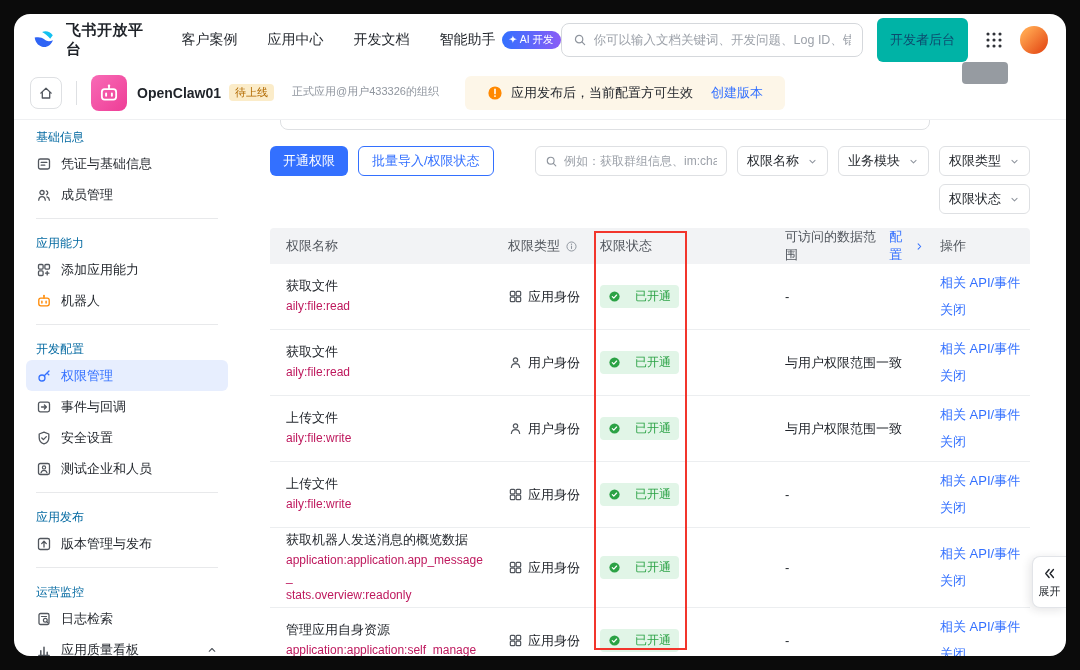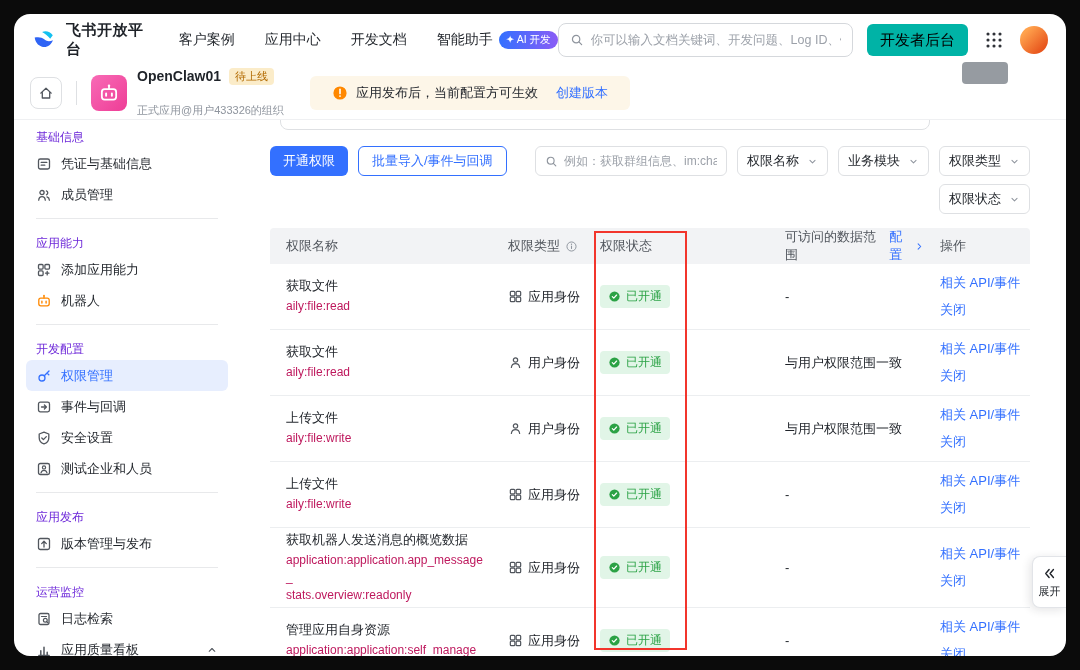--- a/index.html
+++ b/index.html
@@ -13,42 +13,42 @@
 .logo{display:flex;align-items:center;gap:8px;cursor:pointer}
 .logo .icon{width:26px;height:26px}
 .logo-text{font-size:15px;font-weight:bold;color:#1f2329;letter-spacing:.5px}
 .nav{display:flex;gap:30px;margin-left:34px}
 .nav-item{display:flex;align-items:center;gap:6px;font-size:14px;color:#1f2329;cursor:pointer;white-space:nowrap}
 .ai-badge{background:linear-gradient(90deg,#3370ff,#8a5cf6);color:#fff;font-size:10.5px;padding:2px 7px;border-radius:9px;white-space:nowrap}
 .tn-search{margin-left:auto;display:flex;align-items:center;gap:7px;width:330px;height:34px;border:1px solid #d5d8dc;border-radius:8px;padding:0 11px;background:#fff}
 .tn-search .icon{width:14px;height:14px;color:#8f959e}
 .tn-search input{border:none;outline:none;flex:1;font-size:12.5px;color:#1f2329;background:transparent}
 .tn-search input::placeholder{color:#9ca1a9}
-.console-btn{margin-left:14px;height:32px;padding:0 13px;background:#00b3a6;color:#000000;font-size:15px;border:none;border-radius:6px;cursor:pointer;white-space:nowrap}
+.console-btn{margin-left:14px;height:44px;padding:0 13px;background:#00b3a6;color:#0c4a6e;font-size:13px;border:none;border-radius:6px;cursor:pointer;white-space:nowrap}
 .grid-btn{margin-left:16px;width:20px;height:20px;color:#2f3238;cursor:pointer}
 .avatar{margin-left:16px;width:28px;height:28px;border-radius:50%;background:linear-gradient(135deg,#ffa24d 20%,#e8571e 80%);cursor:pointer;flex:none}
 .tooltip{position:absolute;top:48px;right:58px;width:46px;height:22px;background:#8b9097;opacity:.9;border-radius:4px;z-index:20}
 
 .appbar{display:flex;align-items:center;height:54px;padding:0 16px;border-bottom:1px solid #eff0f2;position:relative}
 .home-btn{width:32px;height:32px;border:1px solid #dee0e3;border-radius:8px;display:flex;align-items:center;justify-content:center;cursor:pointer}
 .vdiv{width:1px;height:24px;background:#dee0e3;margin:0 14px}
 .app-icon{width:36px;height:36px;border-radius:8px;background:linear-gradient(135deg,#f86bb6,#ee3d96);display:flex;align-items:center;justify-content:center;flex:none}
 .app-icon .icon{width:22px;height:22px;color:#fff}
-.app-meta{margin-left:10px;display:flex;flex-direction:column;gap:18px}
+.app-meta{margin-left:10px;display:flex;gap:18px}
 .app-name-row{display:flex;align-items:center;gap:8px}
 .app-name{font-size:14px;font-weight:bold;color:#1f2329}
 .status-tag{background:#fbecc9;color:#b26a00;font-size:11px;padding:1px 6px;border-radius:4px}
 .app-org{font-size:11px;color:#8f959e}
 .notice{margin-left:26px;display:flex;align-items:center;gap:8px;background:#fdf6e8;border-radius:6px;padding:8px 22px}
 .notice-text{font-size:13px;color:#1f2329}
 .notice-link{font-size:13px;color:#3370ff;margin-left:10px;cursor:pointer;text-decoration:none}
 
 .layout{display:flex;height:536px}
 .sidebar{width:226px;flex:none;padding:0 12px;overflow:hidden}
-.sb-title{height:28px;padding:9px 10px 0;font-size:12px;color:#6d28d9}
+.sb-title{height:28px;padding:9px 10px 0;font-size:12px;color:#0369a1}
 .sb-item{height:31px;display:flex;align-items:center;gap:9px;padding:0 10px;border-radius:6px;font-size:13px;color:#1f2329;cursor:pointer}
 .sb-item .icon{color:#51565d}
 .sb-item.active{background:#e7eefe;color:#3370ff}
 .sb-item.active .icon{color:#3370ff}
 .sb-label{flex:1;white-space:nowrap;overflow:hidden}
 .sb-chevron{width:12px;height:12px;color:#8f959e}
 .sb-divider{height:1px;background:#e8e9eb;margin:8px 10px 7px}
 
 .main{flex:1;position:relative;overflow:hidden}
 .partial-box{position:absolute;left:40px;top:-10px;width:650px;height:20px;border:1px solid #dee0e3;border-radius:8px;background:#fff}
@@ -74,21 +74,21 @@
 .col-type{flex:0 0 105px;padding-left:13px;display:flex;align-items:center;gap:5px}
 .col-status{flex:0 0 115px}
 .col-scope{flex:1;padding-left:70px;display:flex;gap:6px}
 .col-actions{flex:0 0 105px;padding-left:15px}
 .info-icon{width:13px;height:13px;color:#8f959e}
 .cfg-link{display:inline-flex;align-items:center;gap:1px;color:#3370ff;cursor:pointer;text-decoration:none}
 .cfg-link .icon{width:11px;height:11px;color:#3370ff}
 .perm-name{font-size:13px;color:#1f2329}
 .perm-code{font-size:12px;color:#be185d;margin-top:3px;max-width:200px;word-break:break-all;line-height:1.45}
 .type-cell .icon{width:15px;height:15px;color:#51565d}
-.badge{display:inline-flex;align-items:center;gap:5px;background:#e1f5e7;color:#2ba245;font-size:12px;padding:3px 8px;border-radius:4px}
+.badge{display:inline-flex;align-items:center;gap:14px;background:#e1f5e7;color:#2ba245;font-size:12px;padding:3px 8px;border-radius:4px}
 .badge .icon{width:13px;height:13px}
 .act-link{display:block;color:#3370ff;font-size:13px;cursor:pointer;text-decoration:none;white-space:nowrap}
 .act-link + .act-link{margin-top:9px}
 .annotation{position:absolute;left:354px;top:111px;width:93px;height:419px;border:2px solid #f2352c;z-index:5;pointer-events:none}
 
 .expand{position:absolute;right:0;top:542px;width:34px;height:52px;background:#fff;border:1px solid #e2e4e8;border-right:none;border-radius:8px 0 0 8px;box-shadow:-2px 2px 10px rgba(31,35,41,.12);display:flex;flex-direction:column;align-items:center;justify-content:center;gap:3px;cursor:pointer;z-index:10}
 .expand .icon{width:15px;height:15px;color:#1f2329}
 .expand-label{font-size:11px;color:#1f2329}
 </style>
 </head>
@@ -312,21 +312,21 @@
         </div>
       </aside>
 
     <main class="main">
       <div class="partial-box"></div>
 
       <div class="content">
         <div class="toolbar">
           <div class="tb-left">
             <button class="btn-primary">开通权限</button>
-            <button class="btn-outline">批量导入/事件与回调</button>
+            <button class="btn-outline">批量导入/权限状态</button>
           </div>
           <div class="tb-right">
             <div class="tb-search">
               <span class="icon">
                   <svg viewBox="0 0 16 16">
                     <circle cx="7" cy="7" r="4.2" fill="none" stroke="currentColor" stroke-width="1.4"></circle>
                     <path d="M10.2 10.2 13.3 13.3" stroke="currentColor" stroke-width="1.4" stroke-linecap="round"></path>
                   </svg>
                 </span>
               <input placeholder="例如：获取群组信息、im:cha..." style="">

